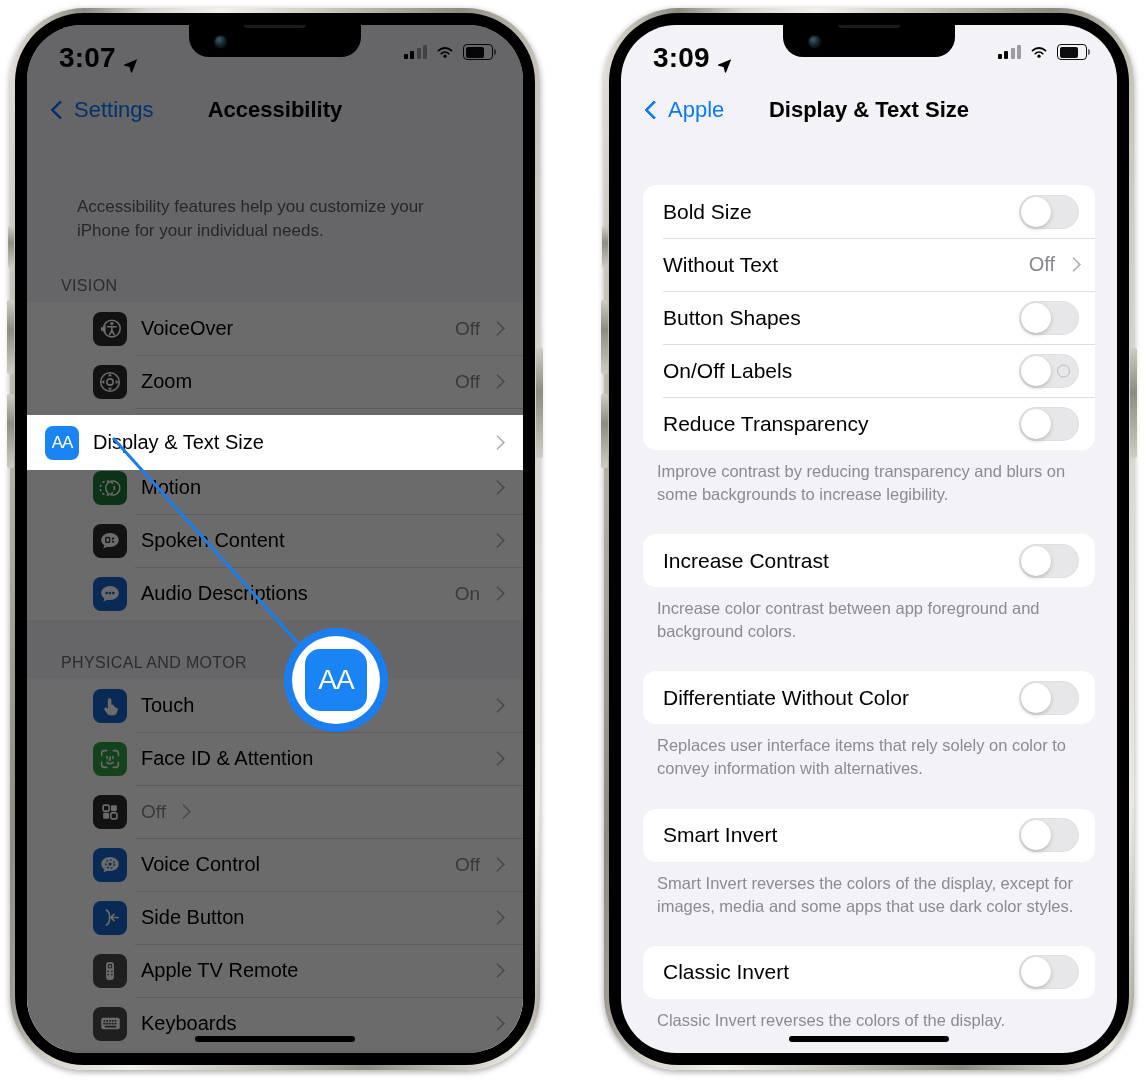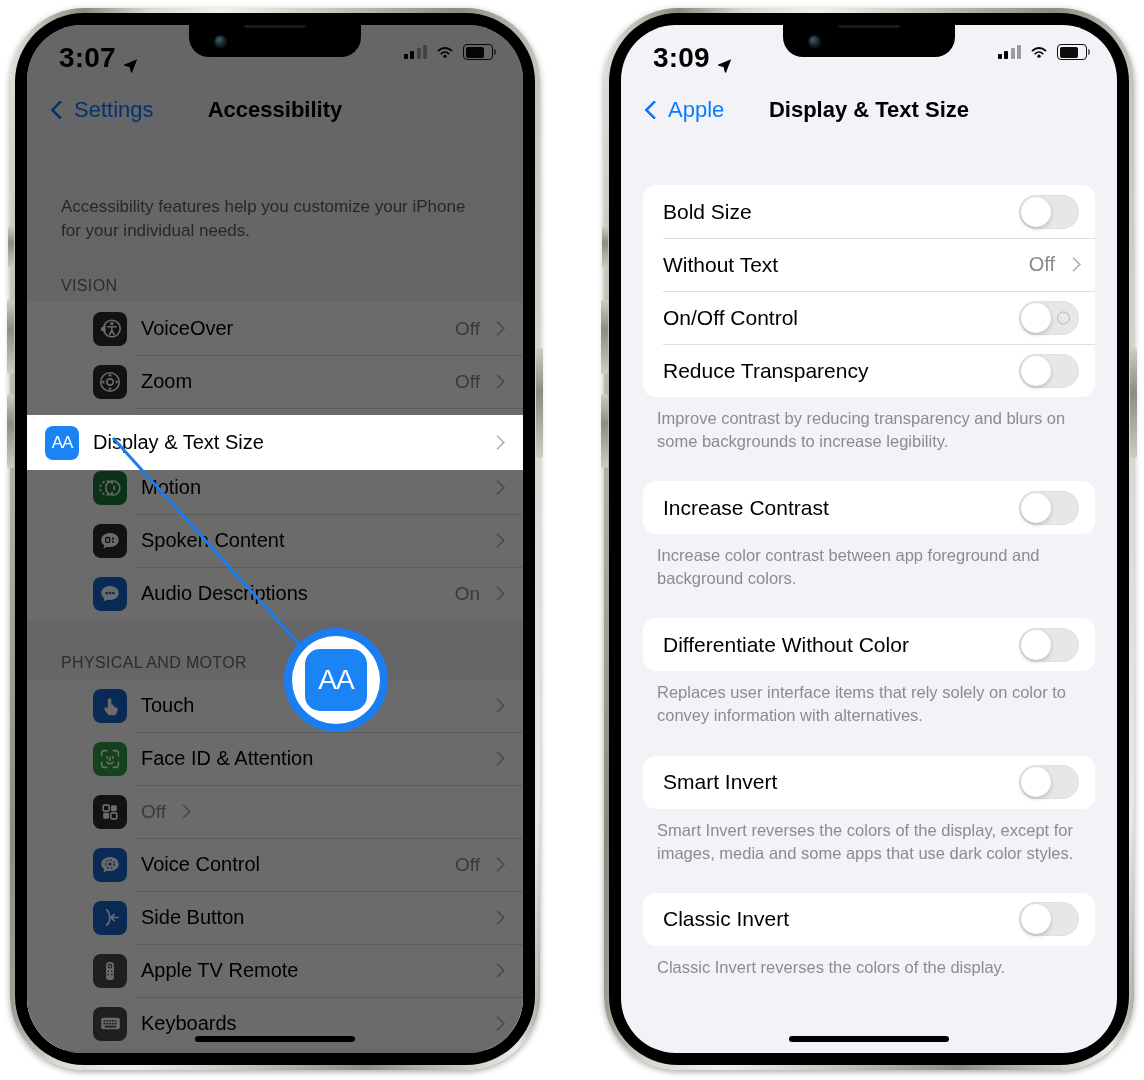--- a/index.html
+++ b/index.html
@@ -45,21 +45,21 @@
   .batt .tip{position:absolute;right:-4px;top:4px;width:2.5px;height:6px;border-radius:0 2px 2px 0;background:currentColor;opacity:.6;}
 
   .navbar{position:relative;height:62px;}
   .nav-back{position:absolute;left:26px;top:16px;display:flex;align-items:center;gap:7px;color:#0a7aff;font-size:22px;}
   .chev-l{width:11px;height:11px;border-left:3.2px solid currentColor;border-bottom:3.2px solid currentColor;transform:rotate(45deg);border-radius:1px;}
   .nav-title{position:absolute;left:0;right:0;top:16px;text-align:center;font-size:22px;font-weight:bold;color:#000;}
 
   .scroll{position:absolute;left:0;right:0;top:118px;bottom:0;}
 
   
-  .intro{padding:52px 34px 0;font-size:17px;line-height:1.42;color:#5d5d62;}
+  .intro{padding:52px 50px 0;font-size:17px;line-height:1.42;color:#5d5d62;}
   .grouphdr{padding:34px 34px 7px;font-size:16px;letter-spacing:.35px;color:#6a6a6e;text-transform:uppercase;}
   .card{background:#fff;overflow:hidden;padding-left:48px;}
   .row{position:relative;display:flex;align-items:center;height:53px;padding:0 20px 0 18px;}
   .row + .row::before{content:"";position:absolute;left:60px;right:0;top:0;height:1px;background:rgba(60,60,67,.18);}
   .ico{width:34px;height:34px;border-radius:8px;flex:none;margin-right:14px;position:relative;overflow:hidden;
        display:flex;align-items:center;justify-content:center;}
   .lbl{flex:1;font-size:20px;color:#000;white-space:nowrap;}
   .val{font-size:19px;color:#8a8a8e;margin-right:12px;}
   .chev-r{width:9px;height:9px;border-top:2.6px solid #b4b4b8;border-right:2.6px solid #b4b4b8;transform:rotate(45deg);border-radius:1px;flex:none;}
 
@@ -418,21 +418,27 @@
             <span class="toggle">
                 <span class="knob"></span>
               </span>
           </div>
           <div class="r-row">
             <span class="r-lbl">Without Text</span>
             <span class="r-val">Off</span>
             <span class="chev-r"></span>
           </div>
           <div class="r-row">
-            <span class="r-lbl">On/Off Control</span>
+            <span class="r-lbl">Button Shapes</span>
+            <span class="toggle">
+                <span class="knob"></span>
+              </span>
+          </div>
+          <div class="r-row">
+            <span class="r-lbl">On/Off Labels</span>
             <span class="toggle">
               <span class="knob"></span>
               <span class="offmark"></span>
             </span>
           </div>
           <div class="r-row">
             <span class="r-lbl">Reduce Transparency</span>
             <span class="toggle">
                 <span class="knob"></span>
               </span>

